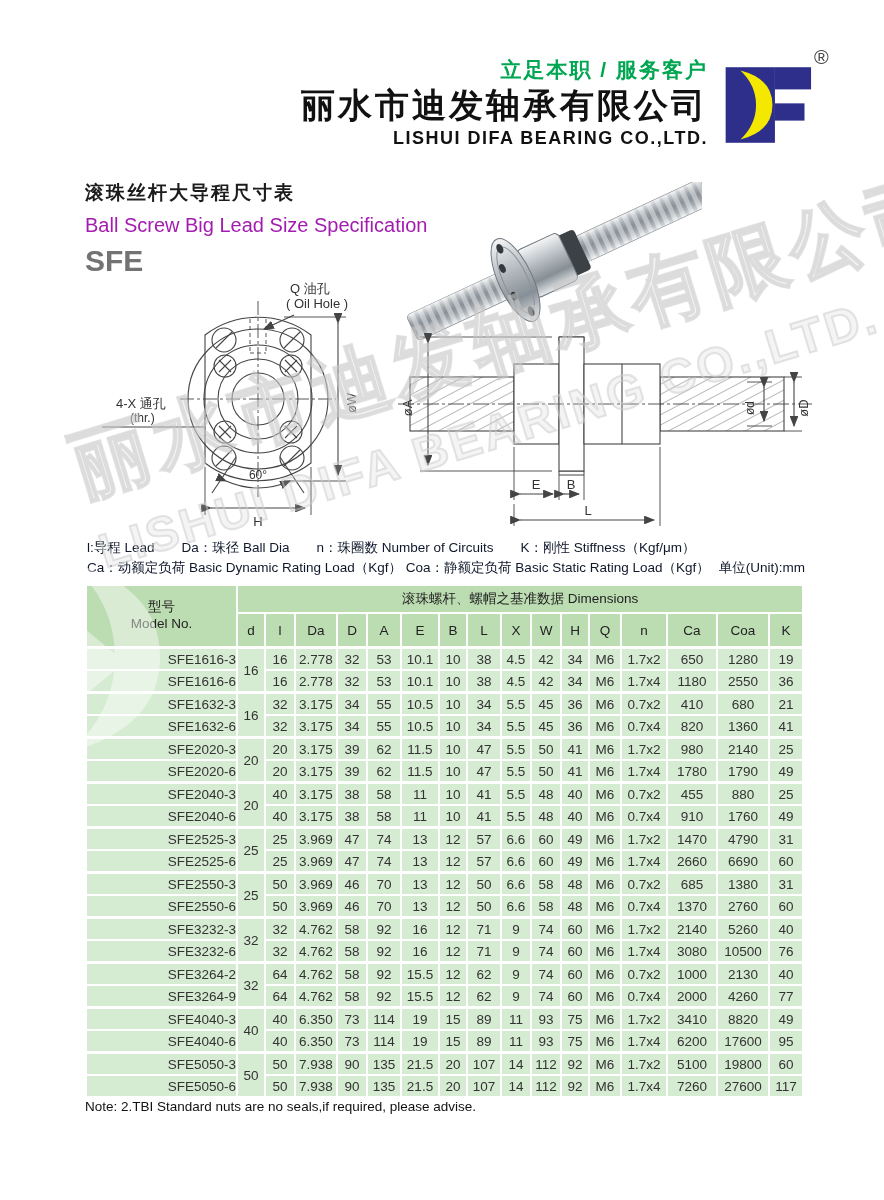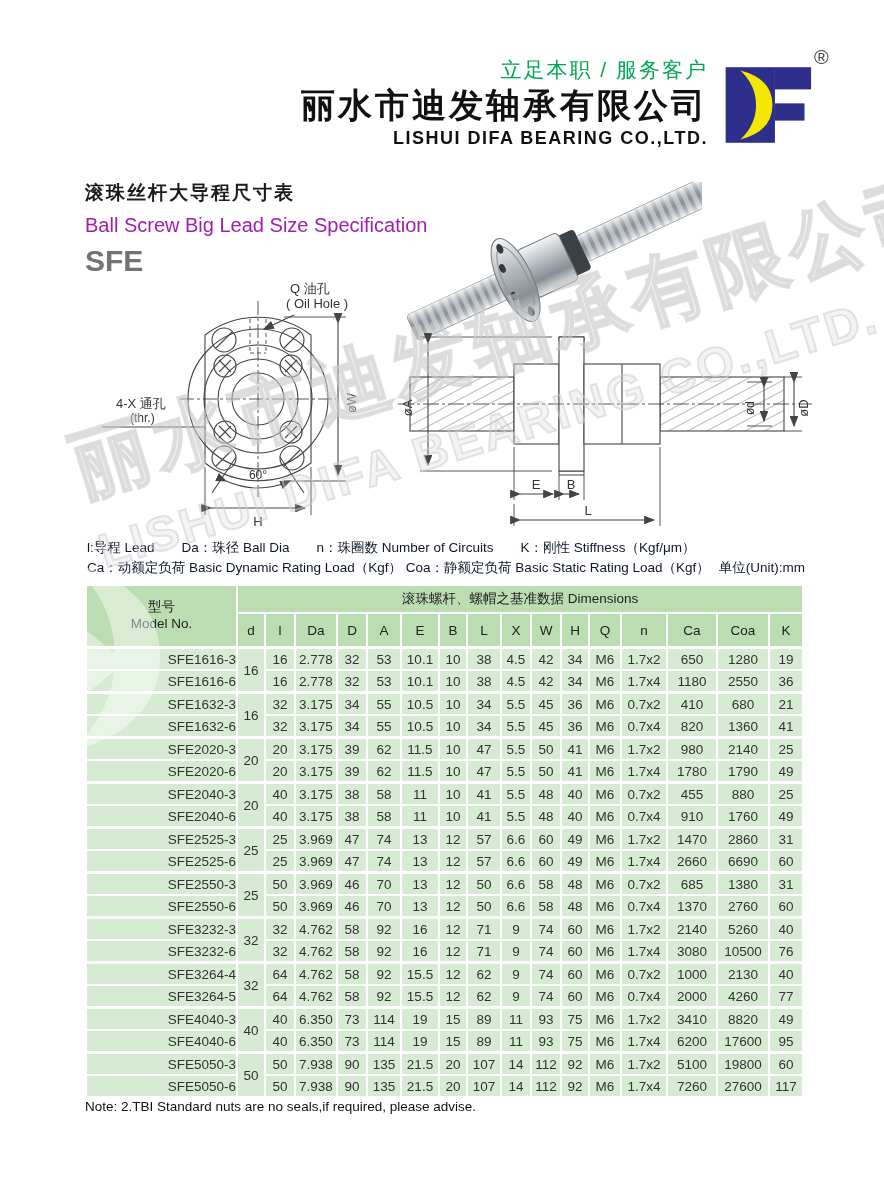--- a/index.html
+++ b/index.html
@@ -1,20 +1,20 @@
 <!DOCTYPE html>
 <html><head>
 <meta charset="utf-8">
 <style>
   html,body{margin:0;padding:0;background:#fff;}
   .page{position:relative;width:884px;height:1200px;background:#fff;overflow:hidden;
         font-family:"Liberation Sans",sans-serif;color:#1c1c1c;}
   
   .header-text{position:absolute;right:176px;top:58px;text-align:right;line-height:1.15;}
-  .slogan{font-size:21px;font-weight:normal;color:#00a651;letter-spacing:2px;margin-bottom:4px;}
+  .slogan{font-size:21px;font-weight:bold;color:#00a651;letter-spacing:2px;margin-bottom:4px;}
   .company-cn{font-size:34px;font-weight:bold;letter-spacing:3px;color:#111;}
   .company-en{font-size:18px;font-weight:bold;letter-spacing:1.5px;color:#111;margin-top:3px;}
   .logo{position:absolute;left:724px;top:56px;}
   .regmark{position:absolute;left:814px;top:46px;font-size:20px;color:#444;}
   
   .title-cn{position:absolute;left:85px;top:180px;font-size:19px;font-weight:bold;letter-spacing:2px;}
   .title-en{position:absolute;left:85px;top:214px;font-size:20px;color:#a21caf;}
   .series{position:absolute;left:85px;top:244px;font-size:30px;font-weight:bold;color:#737373;}
   
   .photo{position:absolute;left:392px;top:182px;}
@@ -433,21 +433,21 @@
           <td>74</td>
           <td>13</td>
           <td>12</td>
           <td>57</td>
           <td>6.6</td>
           <td>60</td>
           <td>49</td>
           <td>M6</td>
           <td>1.7x2</td>
           <td>1470</td>
-          <td>2860</td>
+          <td>4790</td>
           <td>31</td>
         </tr>
         <tr>
           <td class="model">SFE2525-6</td>
           <td>25</td>
           <td>3.969</td>
           <td>47</td>
           <td>74</td>
           <td>13</td>
           <td>12</td>
@@ -529,40 +529,40 @@
           <td>9</td>
           <td>74</td>
           <td>60</td>
           <td>M6</td>
           <td>1.7x4</td>
           <td>3080</td>
           <td>10500</td>
           <td>76</td>
         </tr>
         <tr class="group-start">
-          <td class="model">SFE3264-4</td>
+          <td class="model">SFE3264-2</td>
           <td rowspan="2">32</td>
           <td>64</td>
           <td>4.762</td>
           <td>58</td>
           <td>92</td>
           <td>15.5</td>
           <td>12</td>
           <td>62</td>
           <td>9</td>
           <td>74</td>
           <td>60</td>
           <td>M6</td>
           <td>0.7x2</td>
           <td>1000</td>
           <td>2130</td>
           <td>40</td>
         </tr>
         <tr>
-          <td class="model">SFE3264-5</td>
+          <td class="model">SFE3264-9</td>
           <td>64</td>
           <td>4.762</td>
           <td>58</td>
           <td>92</td>
           <td>15.5</td>
           <td>12</td>
           <td>62</td>
           <td>9</td>
           <td>74</td>
           <td>60</td>

